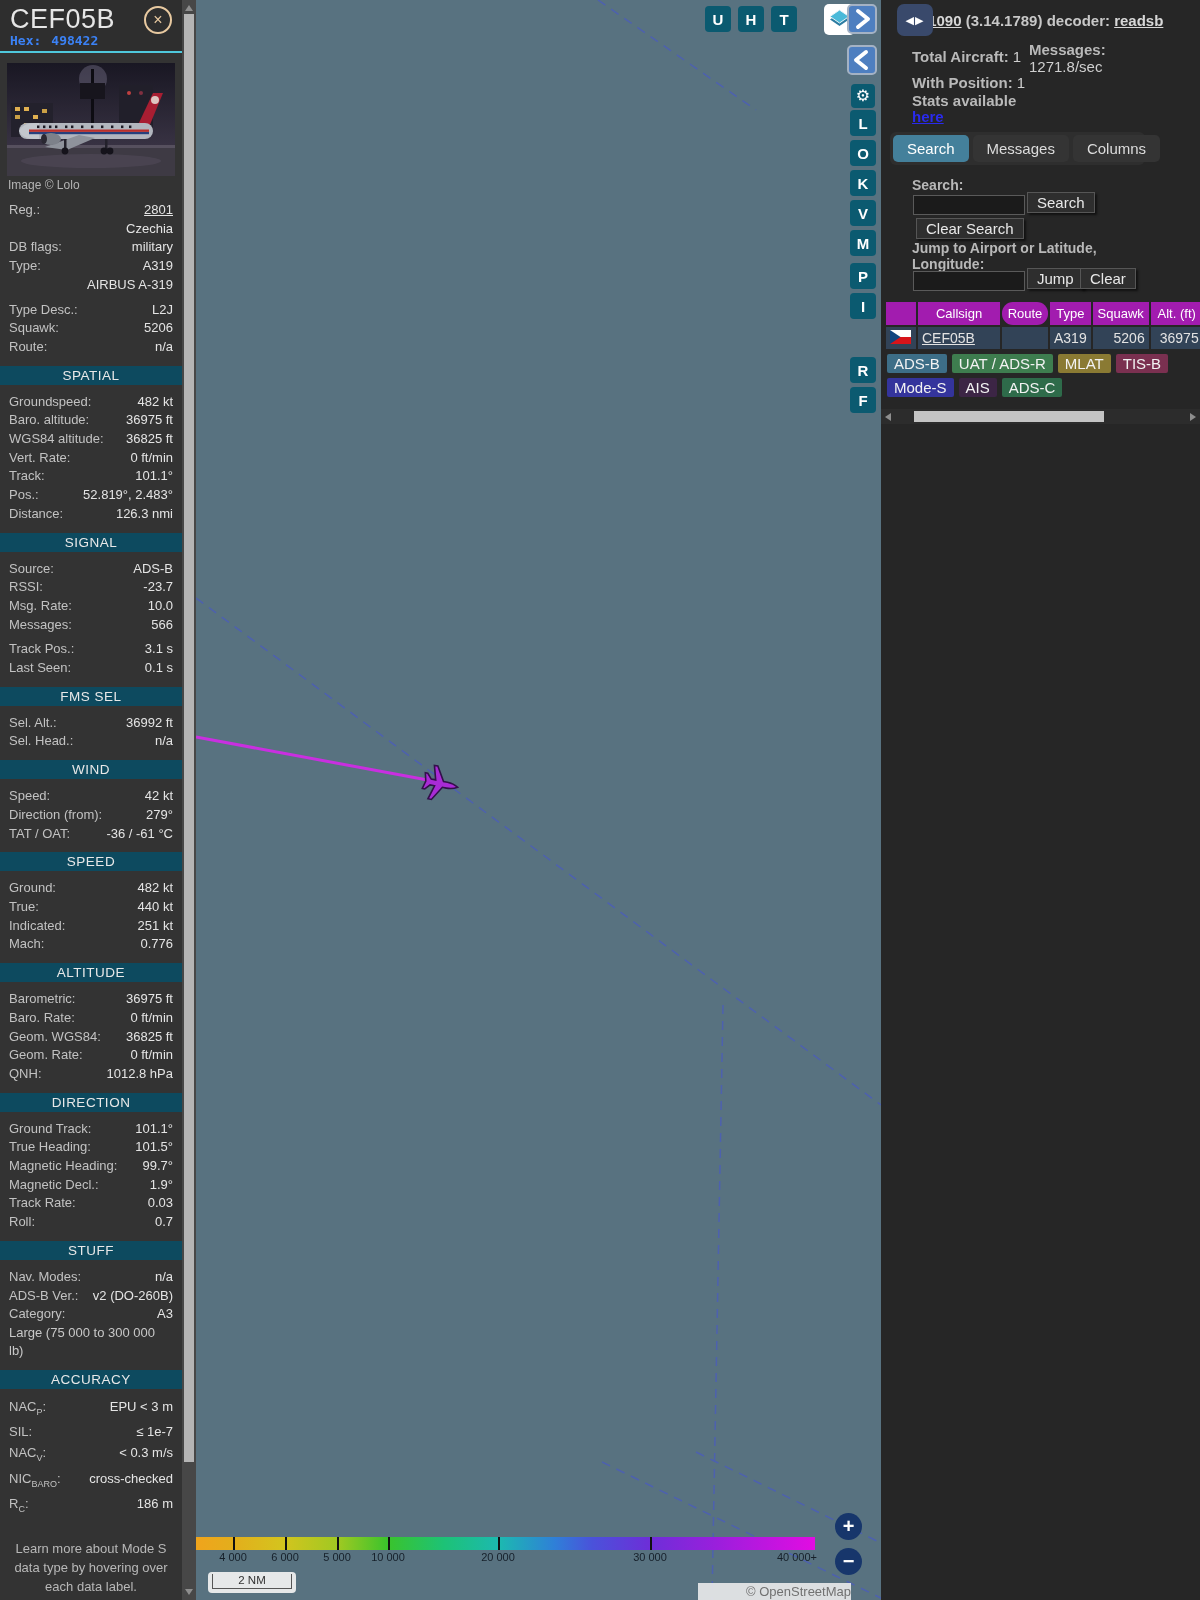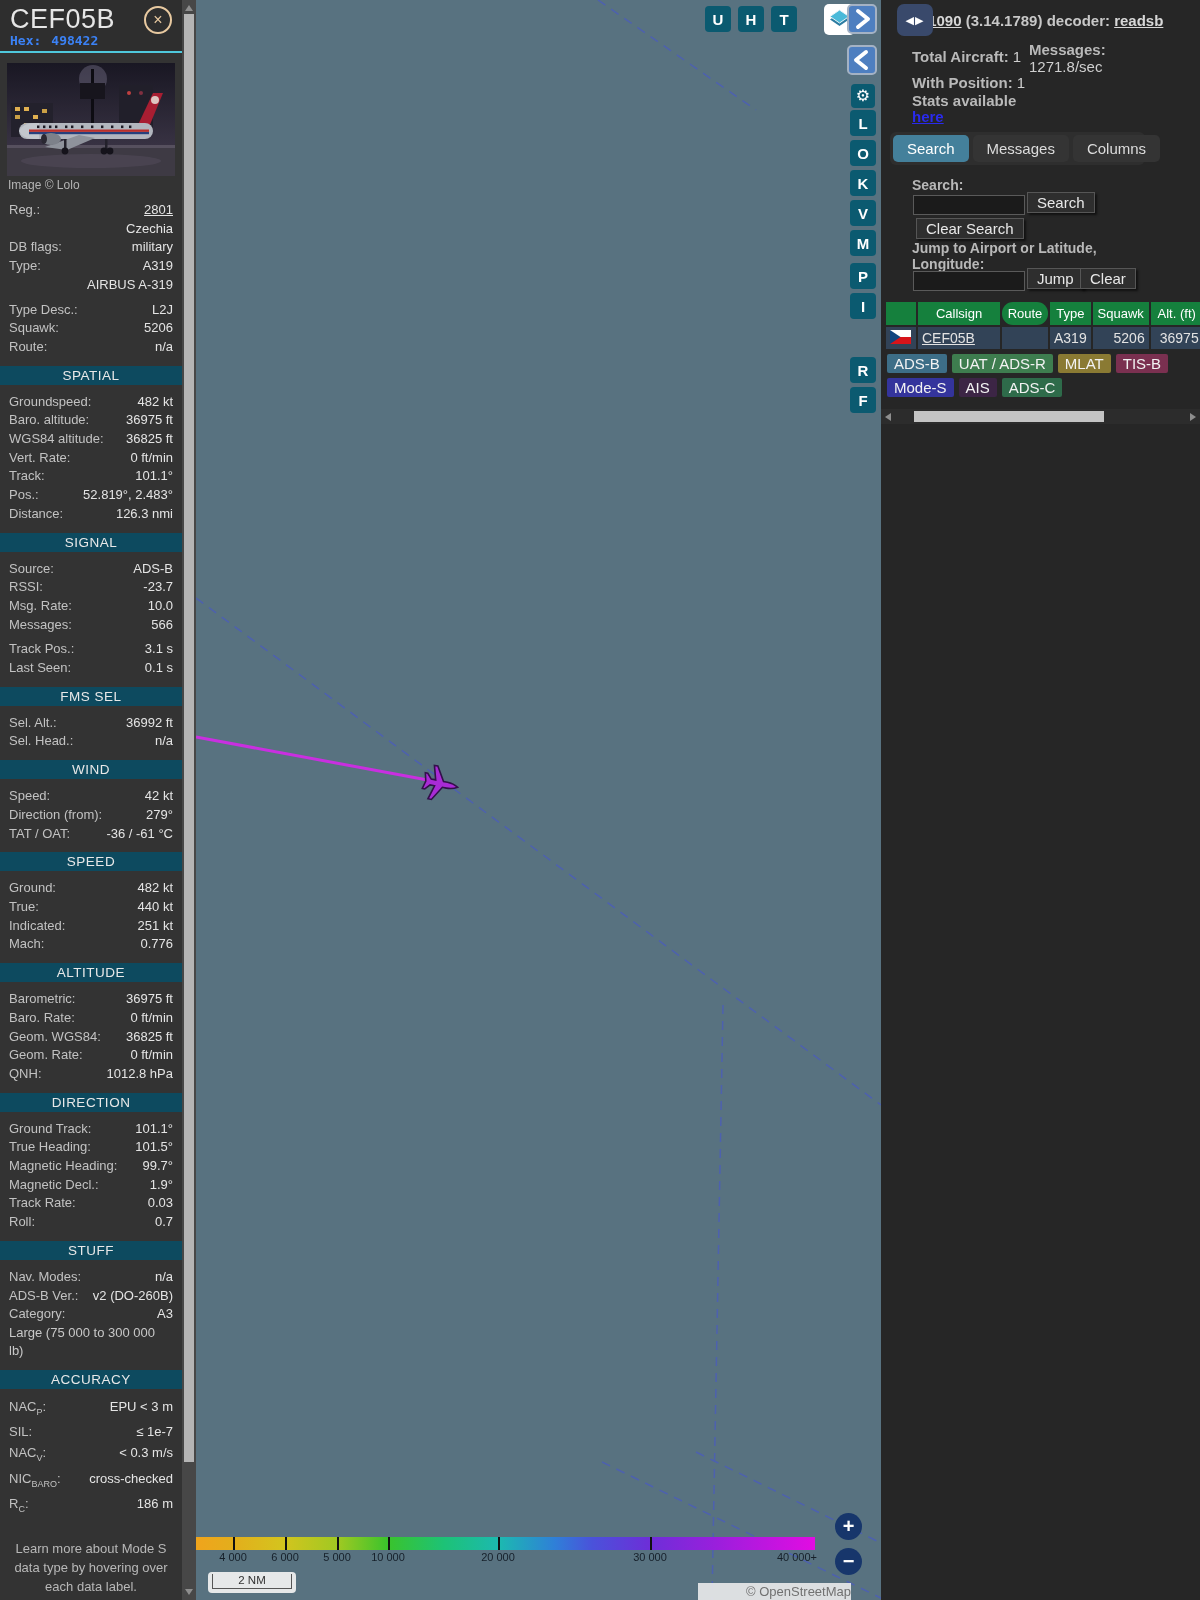--- a/index.html
+++ b/index.html
@@ -77,21 +77,21 @@
   .here-link{color:#2a2aee;font-weight:bold;text-decoration:underline;cursor:pointer;}
   #tabbar{position:absolute;left:9px;top:132px;width:249px;background:#2e2e2e;border-radius:6px;padding:3px;display:flex;gap:4px;}
   .tab{border:none;border-radius:5px;padding:5px 14px;font-size:15px;font-family:inherit;background:#343434;color:#dcdcdc;cursor:pointer;}
   .tab.active{background:#44809b;color:#fff;}
   .p-label{position:absolute;font-size:14px;font-weight:bold;color:#b8b8b8;}
   .p-input{position:absolute;width:104px;height:16px;background:#1b1b1b;border:1px solid #5a5a5a;color:#ddd;
            font-size:13px;padding:1px 3px;}
   .p-btn{position:absolute;background:#2e2e2e;border:1px solid #565656;box-shadow:2px 2px 2px rgba(0,0,0,.55);
          color:#e8e8e8;font-size:15px;font-family:inherit;padding:1px 9px;cursor:pointer;}
   #actable{position:absolute;left:3px;top:300px;border-collapse:separate;border-spacing:2px;}
-  #actable th{background:#15803d;color:#fff;font-size:13px;font-weight:normal;padding:4px 3px;}
+  #actable th{background:#a21caf;color:#fff;font-size:13px;font-weight:normal;padding:4px 3px;}
   #actable td{background:#324357;color:#e2e2e2;font-size:14px;padding:2px 4px;height:18px;}
   #actable .cs{text-decoration:underline;cursor:pointer;}
   #badges{position:absolute;left:6px;top:354px;width:312px;display:flex;flex-wrap:wrap;gap:5px;}
   .badge{padding:1px 7px;font-size:15px;color:#f2f2f2;border-radius:2px;white-space:nowrap;}
   #hscroll{position:absolute;left:0;top:409px;width:319px;height:15px;background:#2c2c2c;}
   #hscroll .hthumb{position:absolute;left:33px;top:2px;width:190px;height:11px;background:#c4c4c4;}
   .htri{width:0;height:0;position:absolute;top:4px;}
   .htri-l{left:4px;border-top:4px solid transparent;border-bottom:4px solid transparent;border-right:6px solid #8e8e8e;}
   .htri-r{right:4px;border-top:4px solid transparent;border-bottom:4px solid transparent;border-left:6px solid #8e8e8e;}
 </style>

